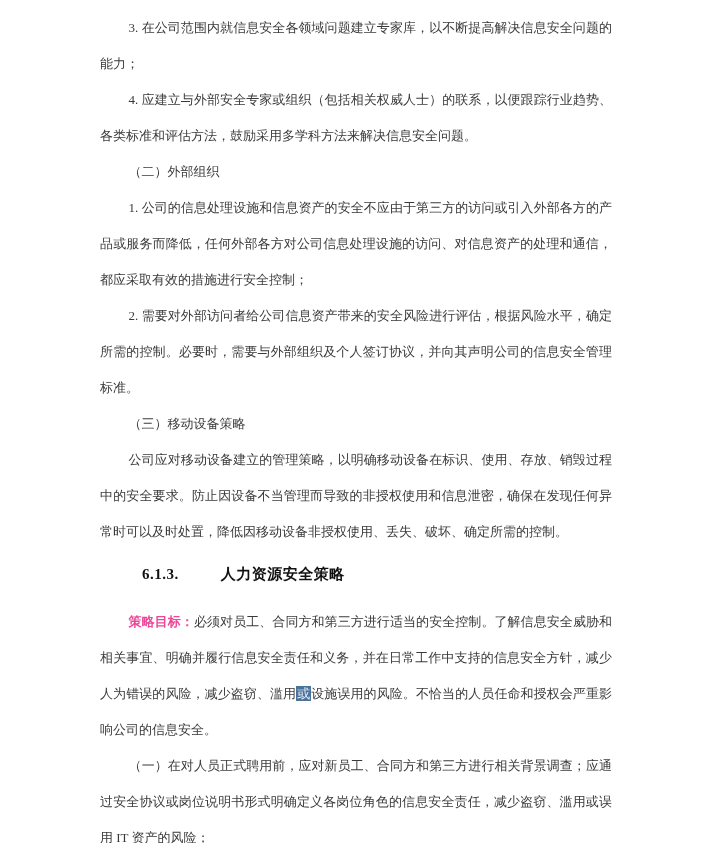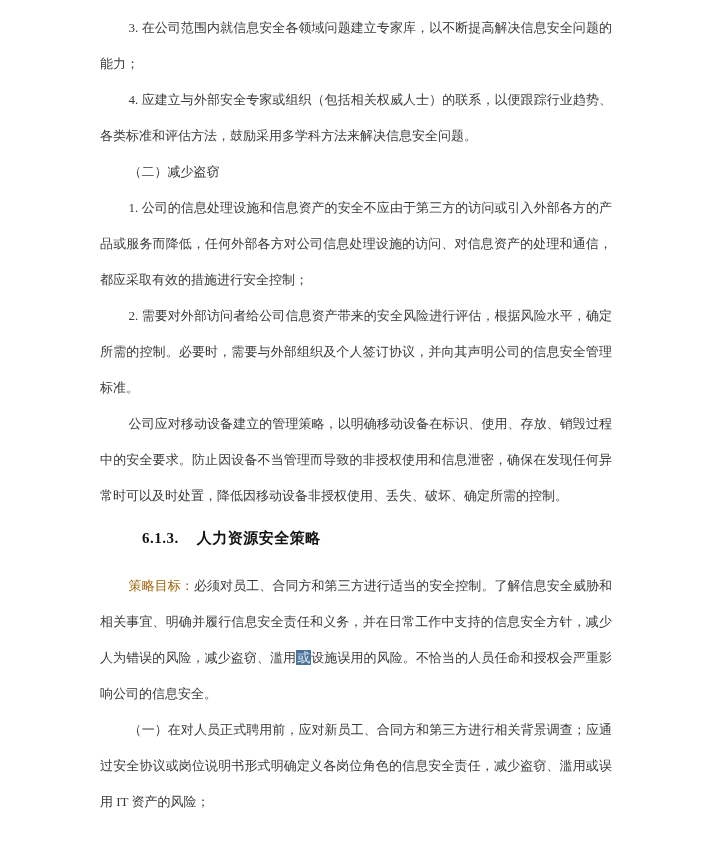--- a/index.html
+++ b/index.html
@@ -31,47 +31,48 @@
   }
   .section-heading {
     margin: 6px 0 12px 42px;
     font-size: 15px;
     font-weight: bold;
     color: #111111;
     line-height: 36px;
     letter-spacing: 0.5px;
   }
   .section-heading .heading-title {
-    margin-left: 18px;
+    margin-left: 42px;
   }
   .par-lead {
-    font-weight: normal;
-    color: #a16207;
+    font-weight: bold;
+    color: #ec4899;
   }
   .selected-char {
     background: #4b729b;
     color: #e6eef7;
     padding: 0 1px;
   }
 </style>
 </head>
 <body>
 
 <div class="page">
 
   <p class="body-par">3. 在公司范围内就信息安全各领域问题建立专家库，以不断提高解决信息安全问题的能力；</p>
 
   <p class="body-par">4. 应建立与外部安全专家或组织（包括相关权威人士）的联系，以便跟踪行业趋势、各类标准和评估方法，鼓励采用多学科方法来解决信息安全问题。</p>
 
-  <p class="body-par">（二）减少盗窃</p>
+  <p class="body-par">（二）外部组织</p>
 
   <p class="body-par">1. 公司的信息处理设施和信息资产的安全不应由于第三方的访问或引入外部各方的产品或服务而降低，任何外部各方对公司信息处理设施的访问、对信息资产的处理和通信，都应采取有效的措施进行安全控制；</p>
 
   <p class="body-par">2. 需要对外部访问者给公司信息资产带来的安全风险进行评估，根据风险水平，确定所需的控制。必要时，需要与外部组织及个人签订协议，并向其声明公司的信息安全管理标准。</p>
 
+  <p class="body-par">（三）移动设备策略</p>
 
   <p class="body-par">公司应对移动设备建立的管理策略，以明确移动设备在标识、使用、存放、销毁过程中的安全要求。防止因设备不当管理而导致的非授权使用和信息泄密，确保在发现任何异常时可以及时处置，降低因移动设备非授权使用、丢失、破坏、确定所需的控制。</p>
 
   <div class="section-heading">
     <span class="heading-number">6.1.3.</span><span class="heading-title">人力资源安全策略</span>
   </div>
 
   <p class="body-par"><span class="par-lead">策略目标：</span><span>必须对员工、合同方和第三方进行适当的安全控制。了解信息安全威胁和相关事宜、明确并履行信息安全责任和义务，并在日常工作中支持的信息安全方针，减少人为错误的风险，减少盗窃、滥用</span><span class="selected-char">或</span><span>设施误用的风险。不恰当的人员任命和授权会严重影响公司的信息安全。</span></p>
 
   <p class="body-par">（一）在对人员正式聘用前，应对新员工、合同方和第三方进行相关背景调查；应通过安全协议或岗位说明书形式明确定义各岗位角色的信息安全责任，减少盗窃、滥用或误用 IT 资产的风险；</p>

